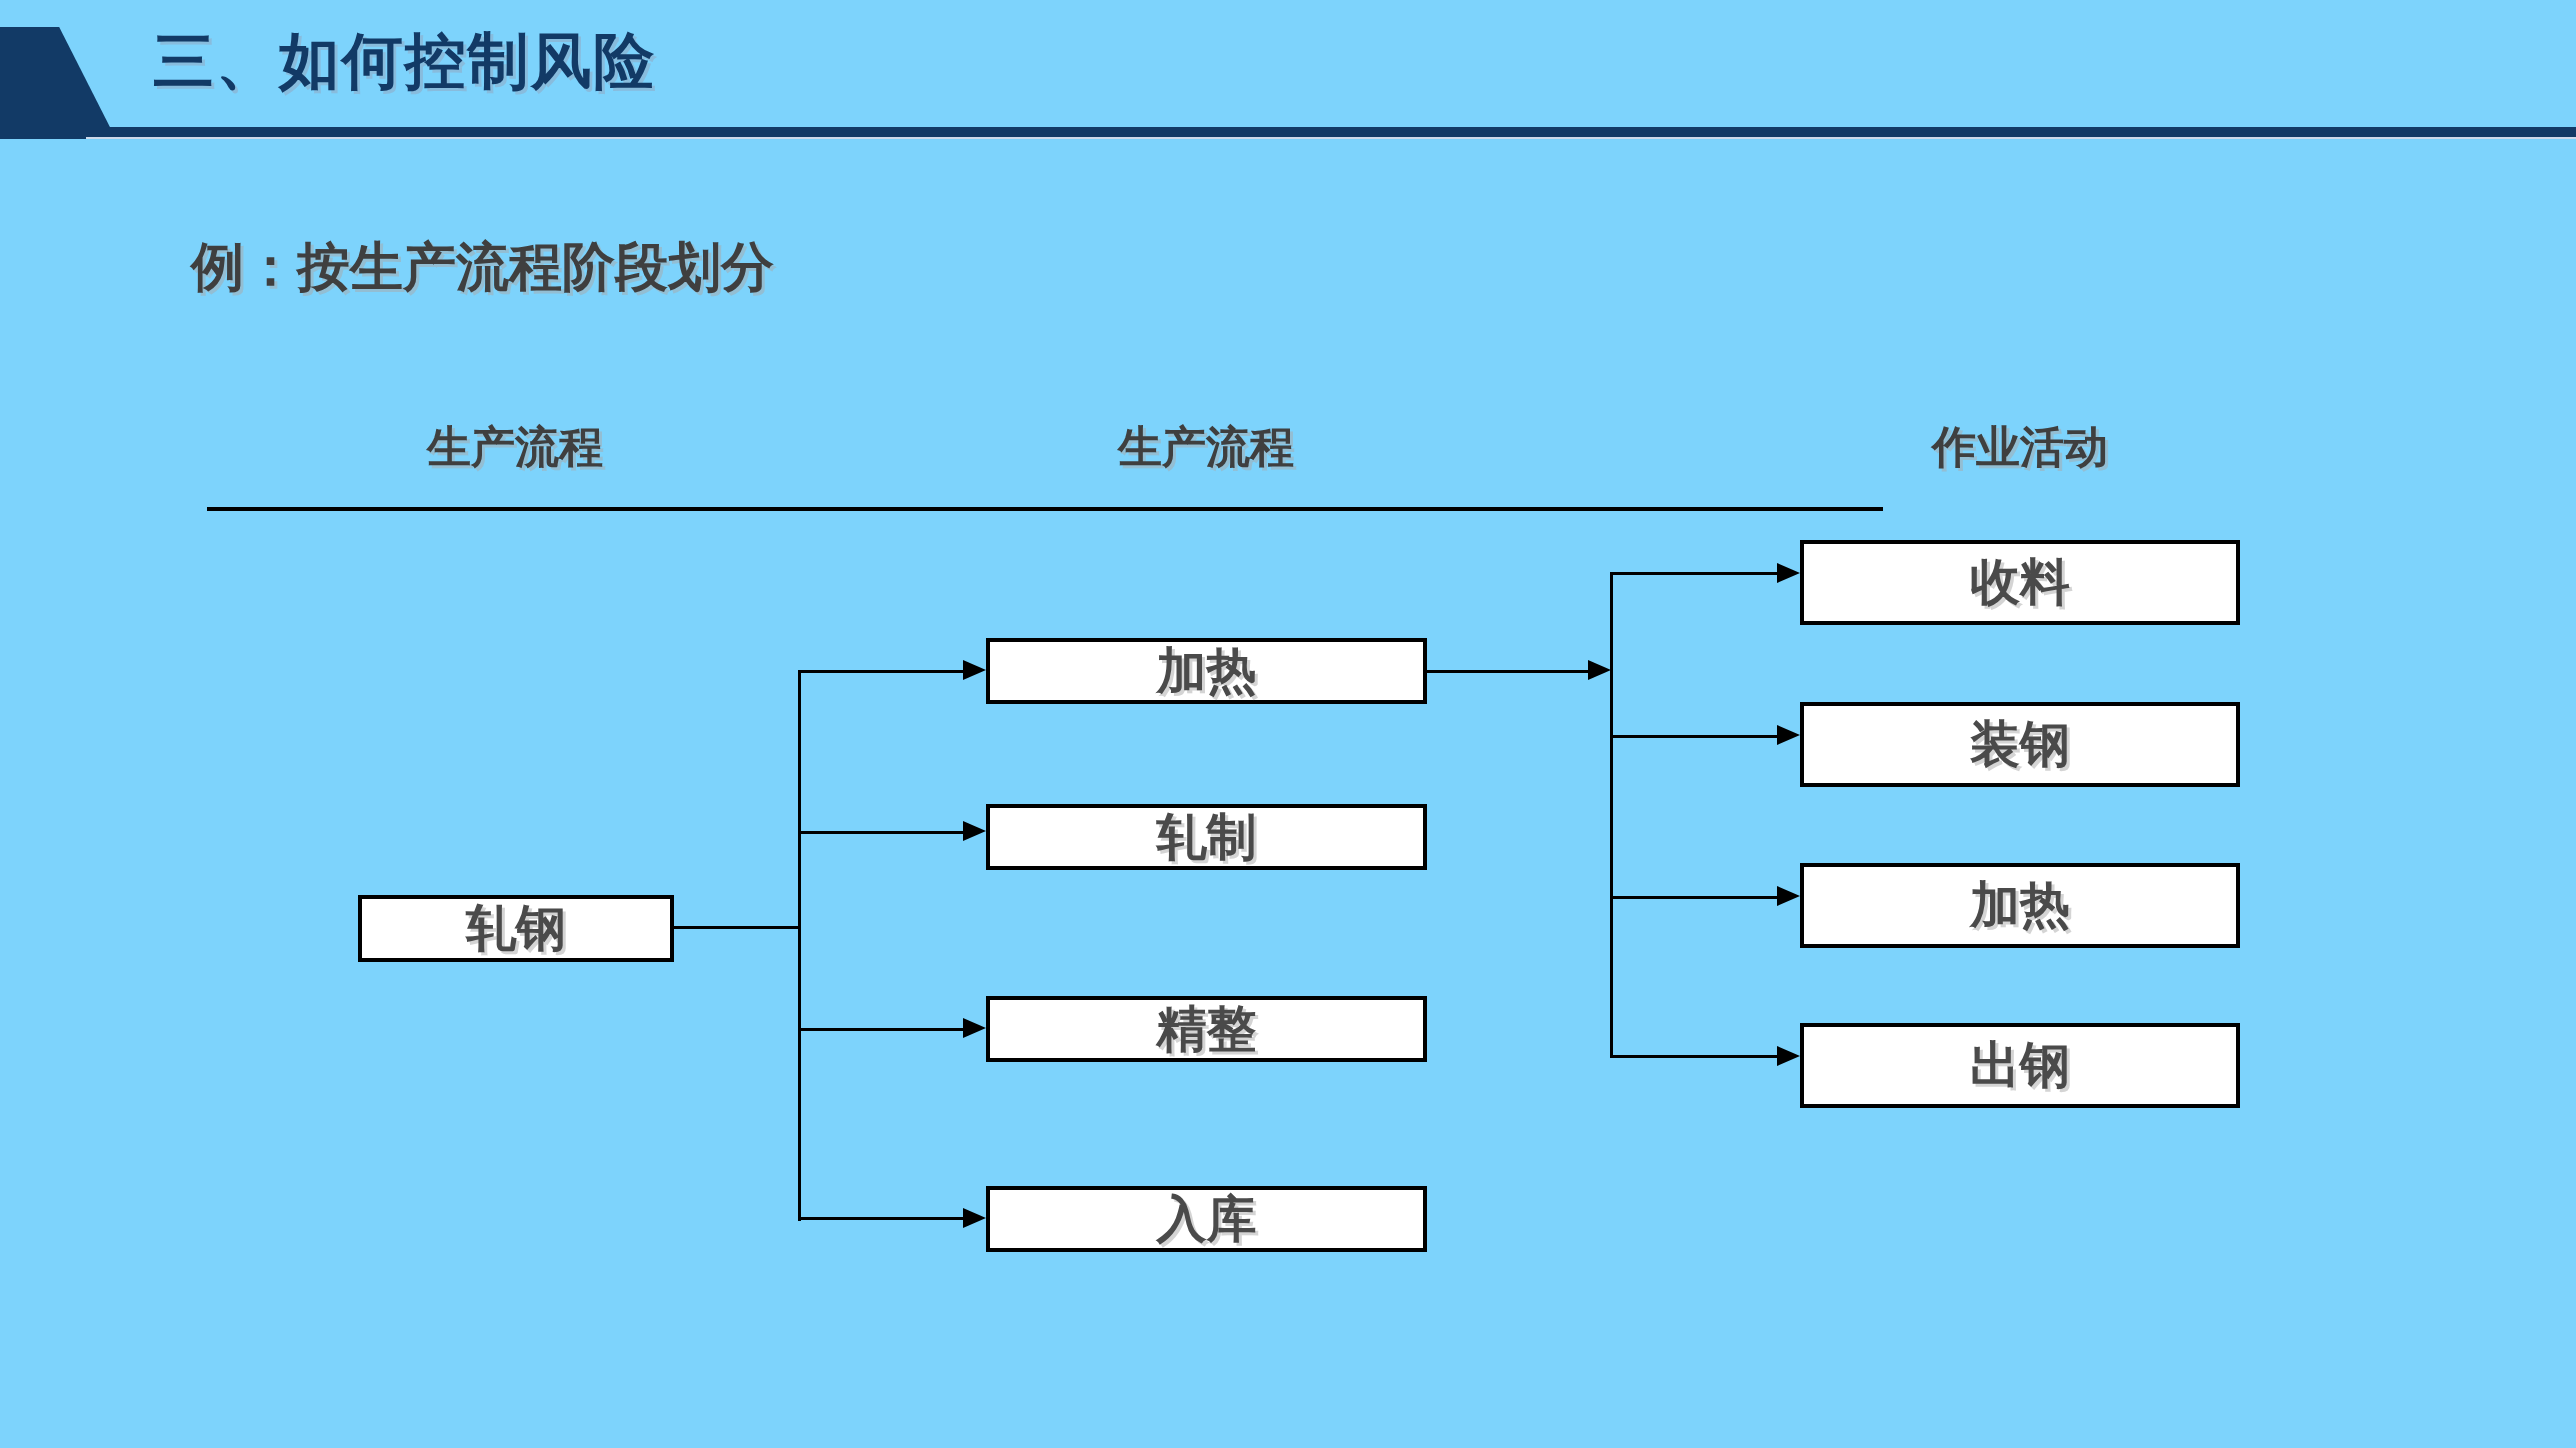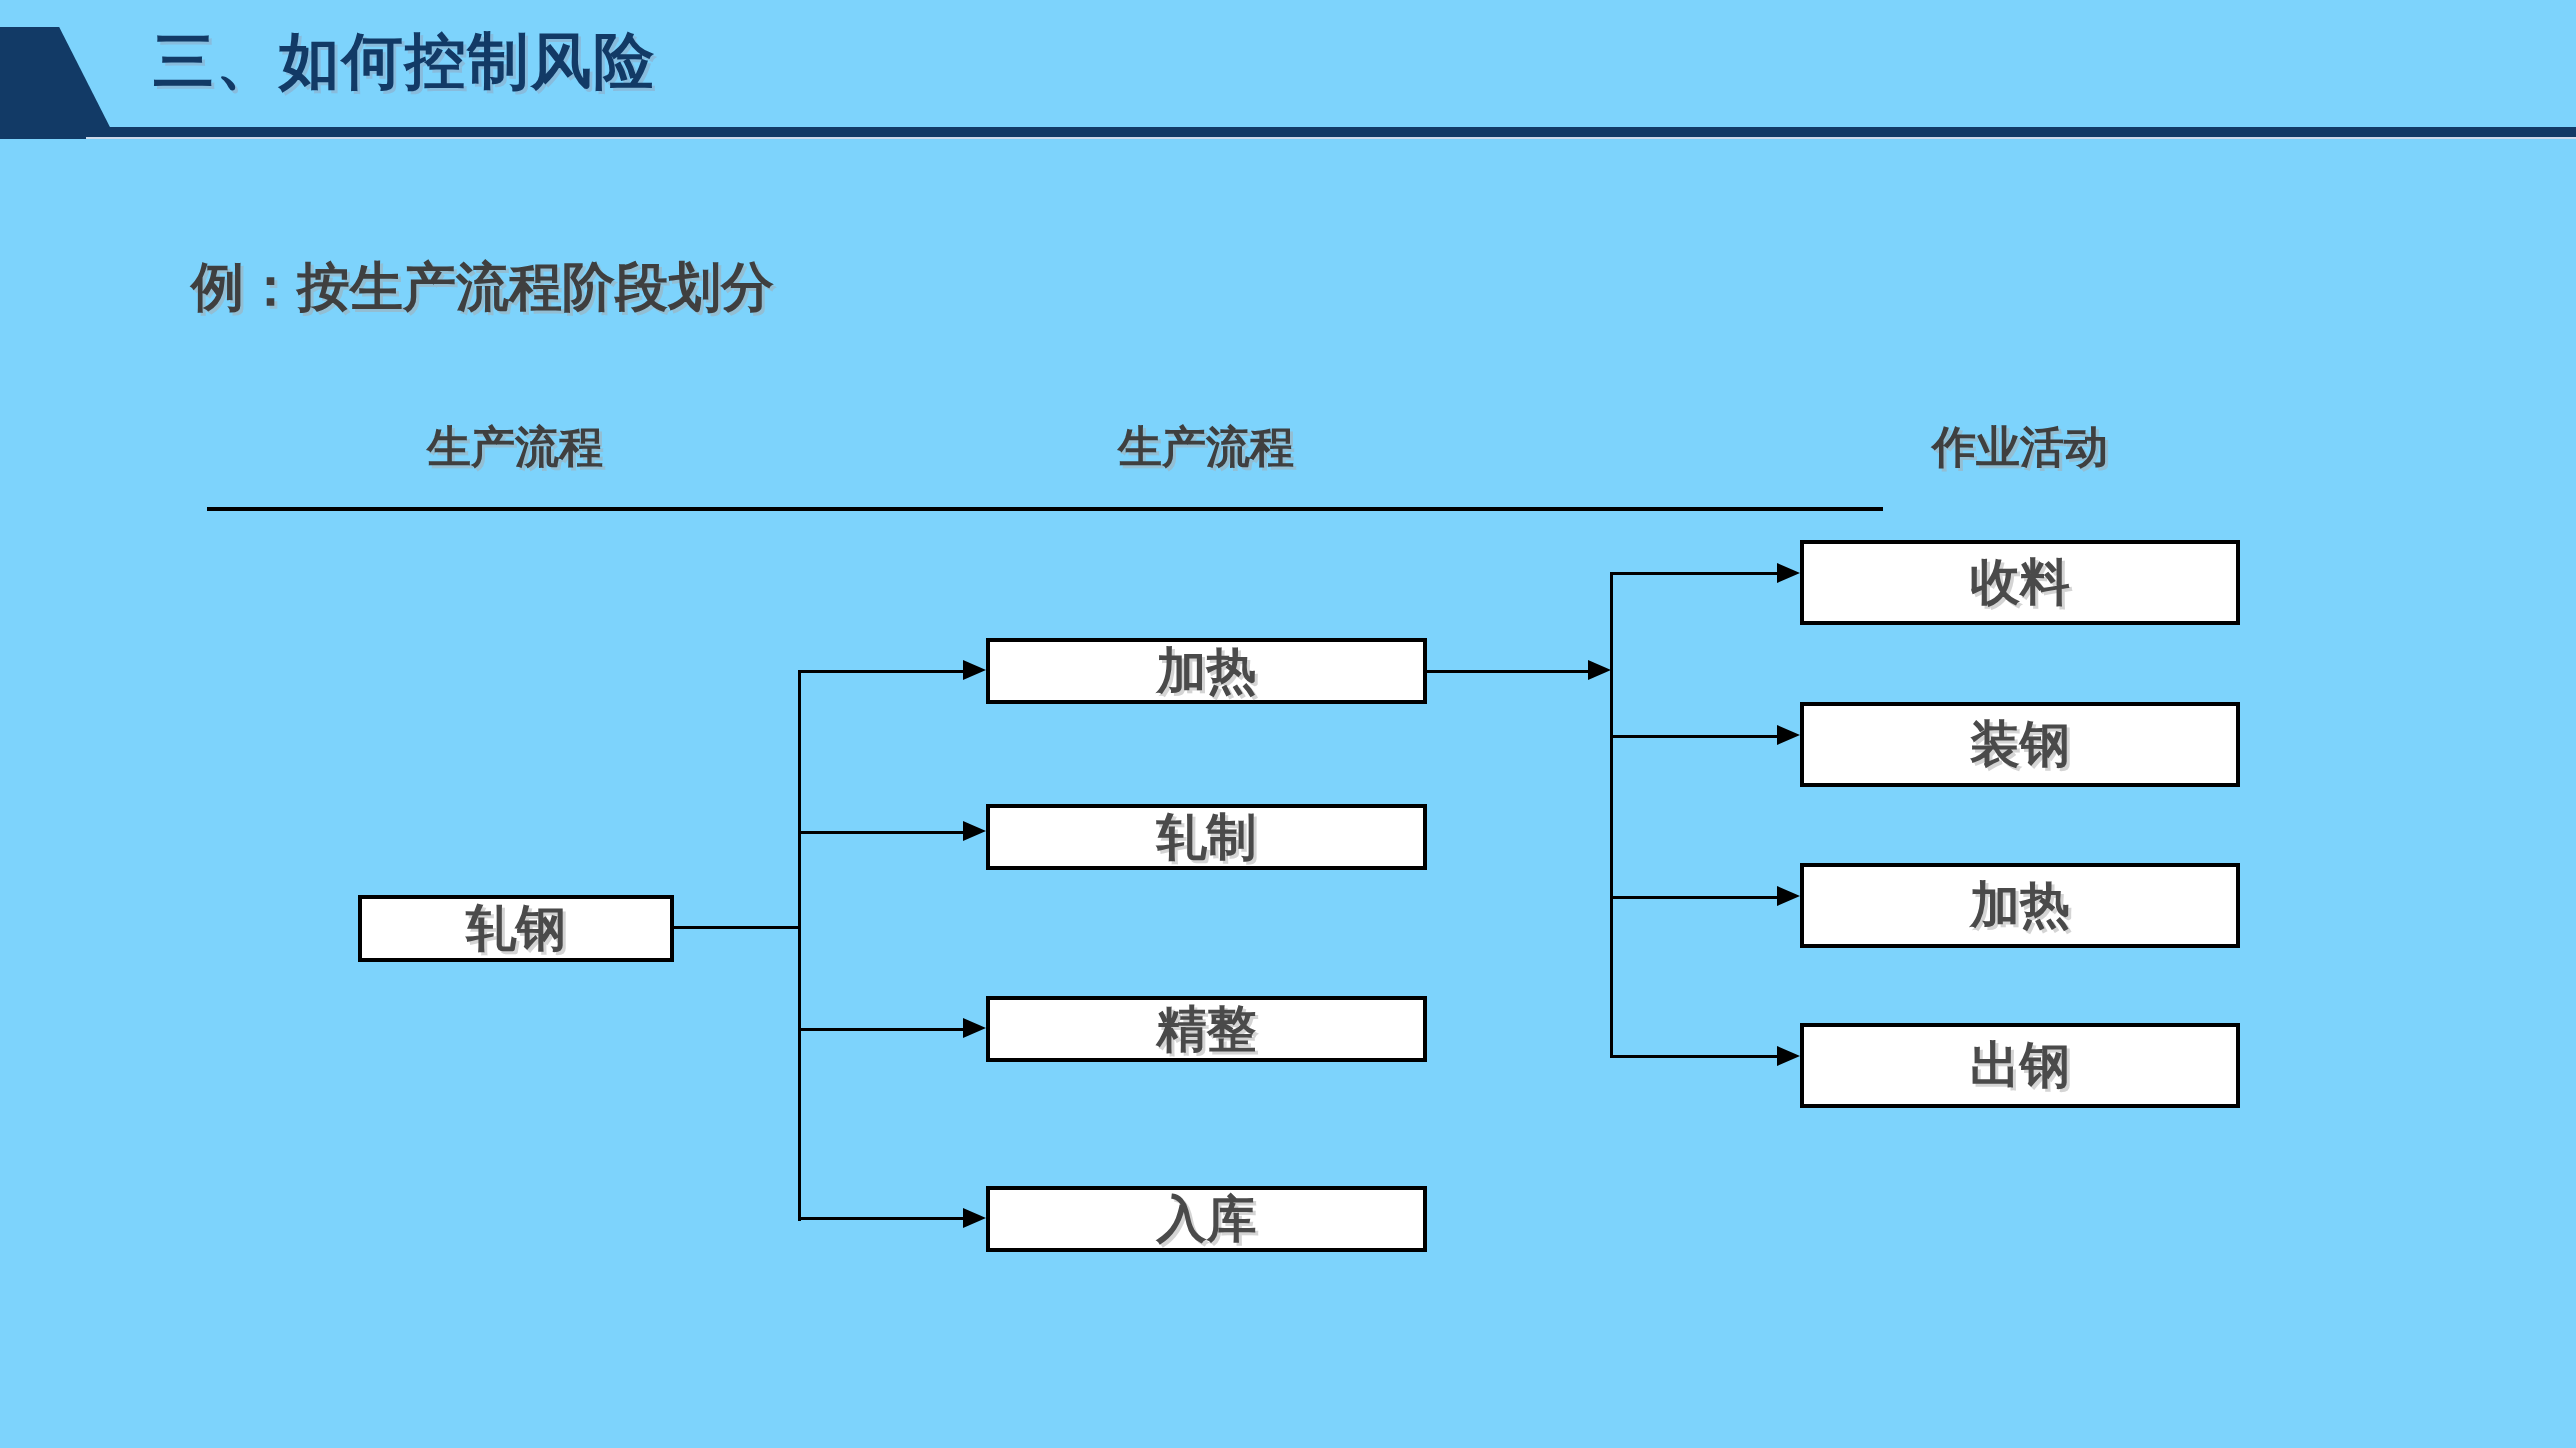--- a/index.html
+++ b/index.html
@@ -35,21 +35,21 @@
     position: absolute;
     left: 86px; top: 127px;
     width: 2490px; height: 9.5px;
     background: #123a66;
     border-bottom: 2.9px solid #cdd9ea;
   }
 
   
   .subtitle {
     position: absolute;
-    left: 191px; top: 252px;
+    left: 191px; top: 232px;
     margin: 0;
     font-size: 53px;
     font-weight: bold;
     color: #3f3f3f;
     text-shadow: 2.9px 2.9px 0 rgba(170,170,170,0.5);
     white-space: nowrap;
   }
 
   
   .col-header {

